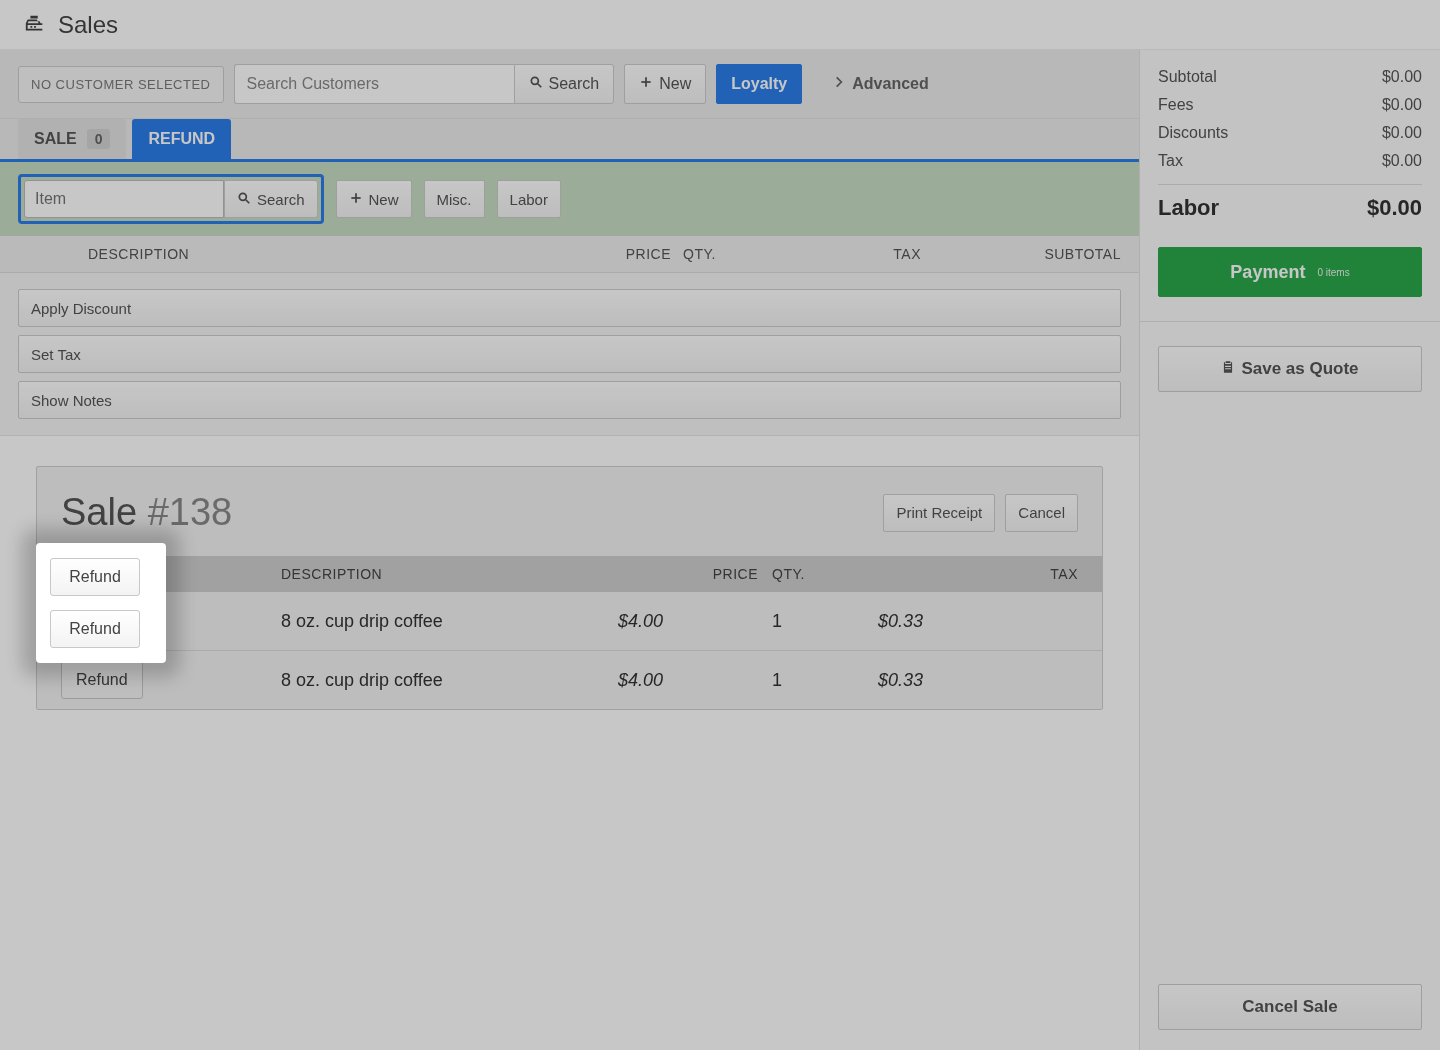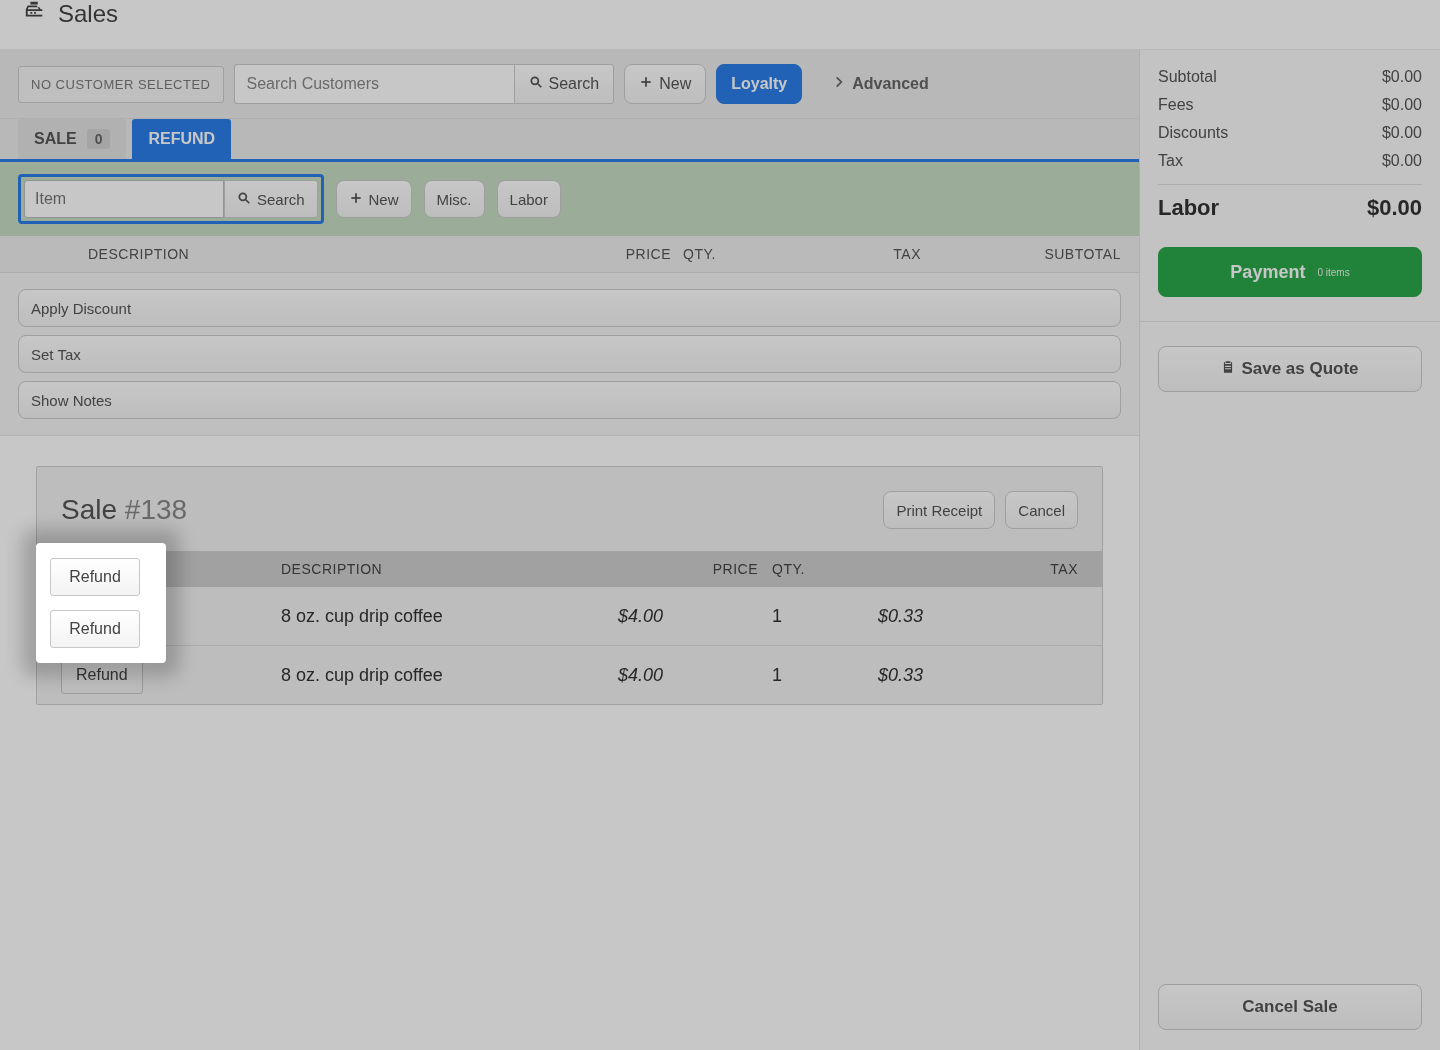--- a/index.html
+++ b/index.html
@@ -2,36 +2,36 @@
 <html><head>
 <meta charset="utf-8">
 <style>
   * { box-sizing: border-box; margin: 0; padding: 0; }
   html, body { width: 1440px; height: 1050px; font-family: "Helvetica Neue", Helvetica, Arial, sans-serif; color: #333; overflow: hidden; }
   body { position: relative; background: #f5f5f5; }
 
   .page { width: 1440px; height: 1050px; display: flex; flex-direction: column; background: #fff; }
 
   
-  .titlebar { height: 50px; display: flex; padding: 0 24px; background: #fff; border-bottom: 1px solid #eee; }
+  .titlebar { height: 50px; display: flex; align-items: center; padding: 0 24px; background: #fff; border-bottom: 1px solid #eee; }
   .titlebar .icon { width: 22px; height: 22px; margin-right: 12px; color: #444; }
   .titlebar h1 { font-size: 24px; font-weight: 400; color: #444; }
 
   
   .main-split { flex: 1; display: flex; }
   .left-col { flex: 1 1 auto; display: flex; flex-direction: column; border-right: 1px solid #e0e0e0; min-width: 0; }
   .right-col { width: 300px; flex: 0 0 300px; display: flex; flex-direction: column; background: #fafafa; padding: 18px 18px 20px 18px; }
 
   
   .toolbar1 { display: flex; align-items: center; gap: 10px; padding: 14px 18px; background: #ececec; border-bottom: 1px solid #e0e0e0; }
   .no-customer { border: 1px solid #ccc; background: #f5f5f5; color: #7a7a7a; font-size: 13px; letter-spacing: 0.5px; padding: 10px 12px; border-radius: 3px; white-space: nowrap; }
   .search-wrap { display: flex; }
   .search-input { width: 280px; height: 40px; border: 1px solid #ccc; border-right: none; border-radius: 3px 0 0 3px; padding: 0 12px; font-size: 16px; background: #fff; color: #333; }
   .search-input::placeholder { color: #888; }
-  .btn { height: 40px; border: 1px solid #ccc; background: linear-gradient(#fff,#f3f3f3); border-radius: 8px; padding: 0 14px; font-size: 16px; color: #555; display: inline-flex; align-items: center; gap: 6px; cursor: pointer; white-space: nowrap; }
+  .btn { height: 40px; border: 1px solid #ccc; background: linear-gradient(#fff,#f3f3f3); border-radius: 2px; padding: 0 14px; font-size: 16px; color: #555; display: inline-flex; align-items: center; gap: 6px; cursor: pointer; white-space: nowrap; }
   .btn-joined-right { border-radius: 0 3px 3px 0; }
   .btn-primary { background: #2b7de9; border-color: #2b7de9; color: #fff; font-weight: 600; }
   .btn-green { background: #2aa84a; border-color: #2aa84a; color: #fff; font-weight: 700; }
   .advanced-link { display: inline-flex; align-items: center; gap: 6px; color: #666; font-weight: 600; font-size: 16px; cursor: pointer; margin-left: 20px; }
 
   
   .tabs { display: flex; padding: 0 18px; background: #ececec; }
   .tab { padding: 10px 16px; font-size: 16px; font-weight: 700; color: #555; background: #e3e3e3; cursor: pointer; display: flex; align-items: center; gap: 10px; border-radius: 3px 3px 0 0; margin-right: 6px; }
   .tab .count { background: #d4d4d4; color: #666; font-weight: 700; padding: 2px 8px; border-radius: 3px; font-size: 14px; }
   .tab.active { background: #2b7de9; color: #fff; }
@@ -45,21 +45,21 @@
   
   .colhdr { display: grid; grid-template-columns: 70px 1fr 110px 90px 160px 200px; padding: 10px 18px; background: #efefef; border-bottom: 1px solid #ddd; font-size: 14px; color: #555; letter-spacing: 0.5px; }
   .colhdr .r { text-align: right; }
 
   
   .row-actions { display: flex; justify-content: flex-end; gap: 8px; padding: 16px 18px; border-bottom: 1px solid #e5e5e5; background: #f5f5f5; flex-direction: column; }
 
   
   .sale-card { margin: 30px 36px; border: 1px solid #cfcfcf; border-radius: 2px; background: #f2f2f2; }
   .sale-card-hdr { display: flex; align-items: center; justify-content: space-between; padding: 24px 24px 22px 24px; }
-  .sale-title { font-size: 28px; color: #555; font-weight: 500; text-align: right; }
+  .sale-title { font-size: 38px; color: #555; font-weight: 500; text-align: right; }
   .sale-title .num { color: #888; font-weight: 400; }
   .sale-card-hdr .hdr-actions { display: flex; gap: 10px; }
   .sale-colhdr { display: grid; grid-template-columns: 160px 1fr 140px 120px 200px; padding: 10px 24px; background: #cfcfcf; font-size: 14px; color: #444; letter-spacing: 0.5px; }
   .sale-colhdr .r { text-align: right; }
   .sale-row { display: grid; grid-template-columns: 160px 1fr 140px 120px 200px; align-items: center; padding: 10px 24px; border-bottom: 1px solid #dcdcdc; font-size: 18px; color: #333; background: #f2f2f2; }
   .sale-row:last-child { border-bottom: none; }
   .sale-row .r { text-align: left; font-style: italic; }
   .refund-btn { height: 38px; border: 1px solid #c8c8c8; background: linear-gradient(#fff,#f3f3f3); border-radius: 3px; padding: 0 14px; font-size: 16px; color: #444; cursor: pointer; }
 
   

